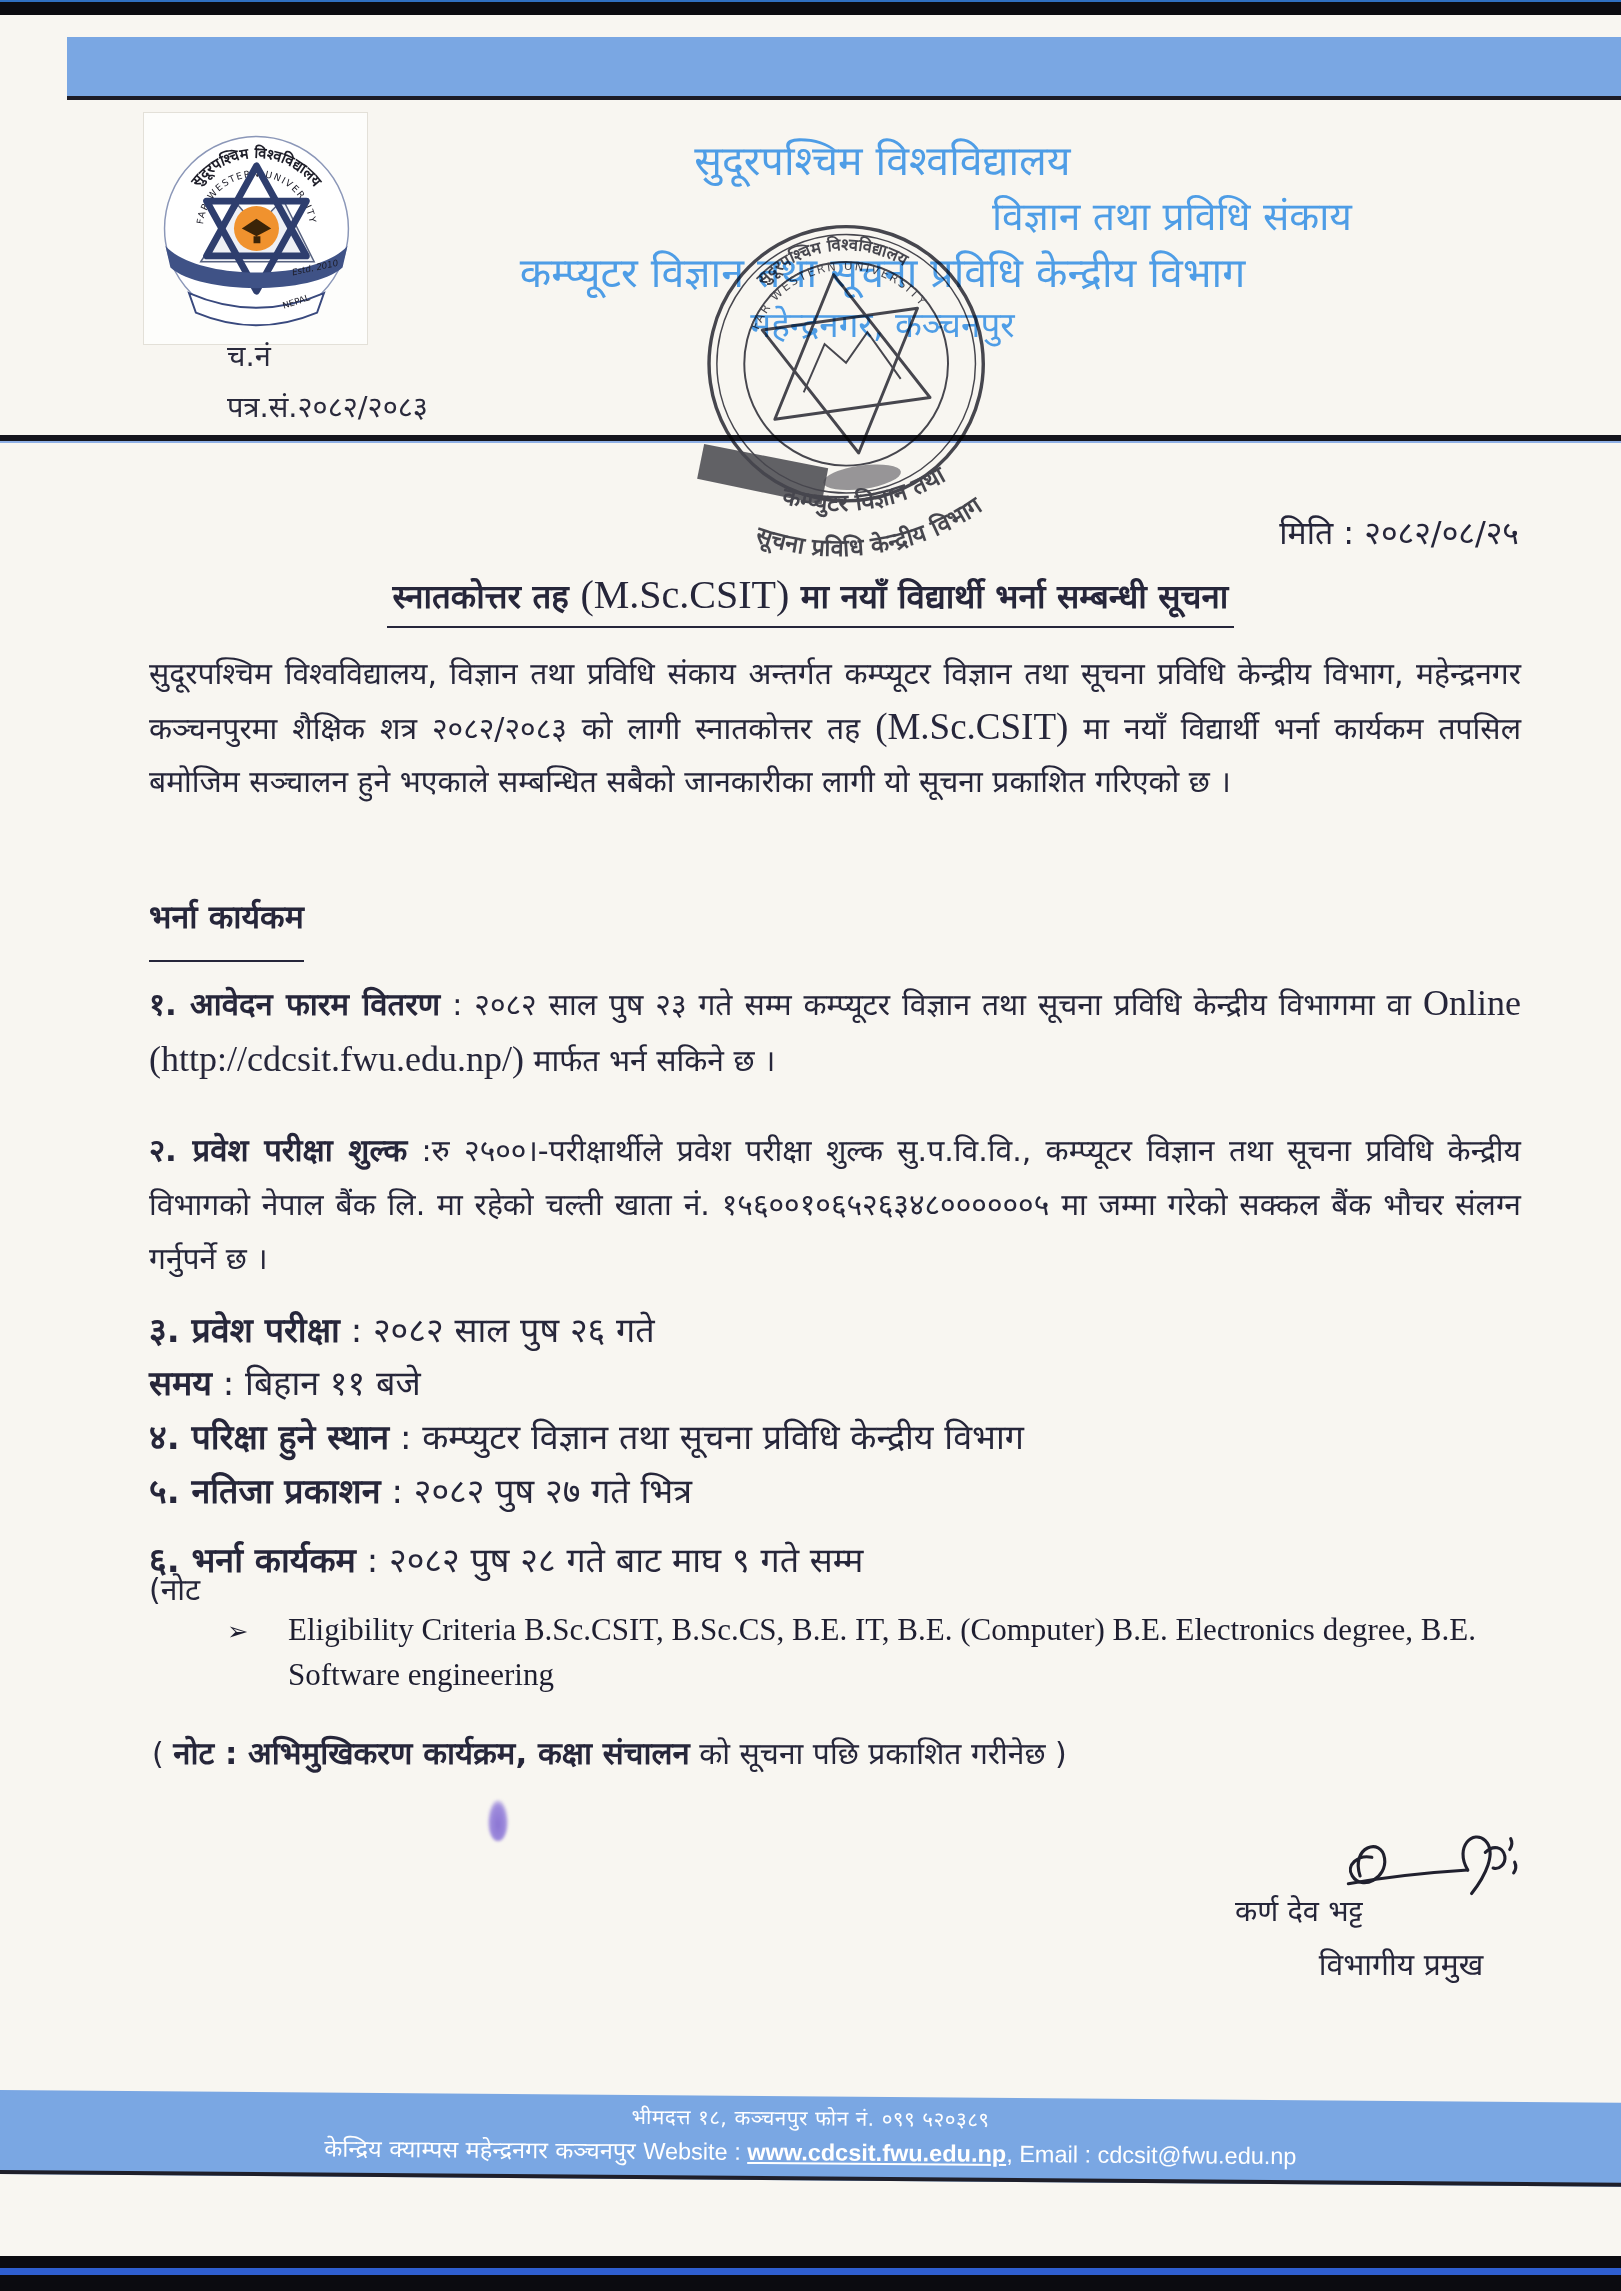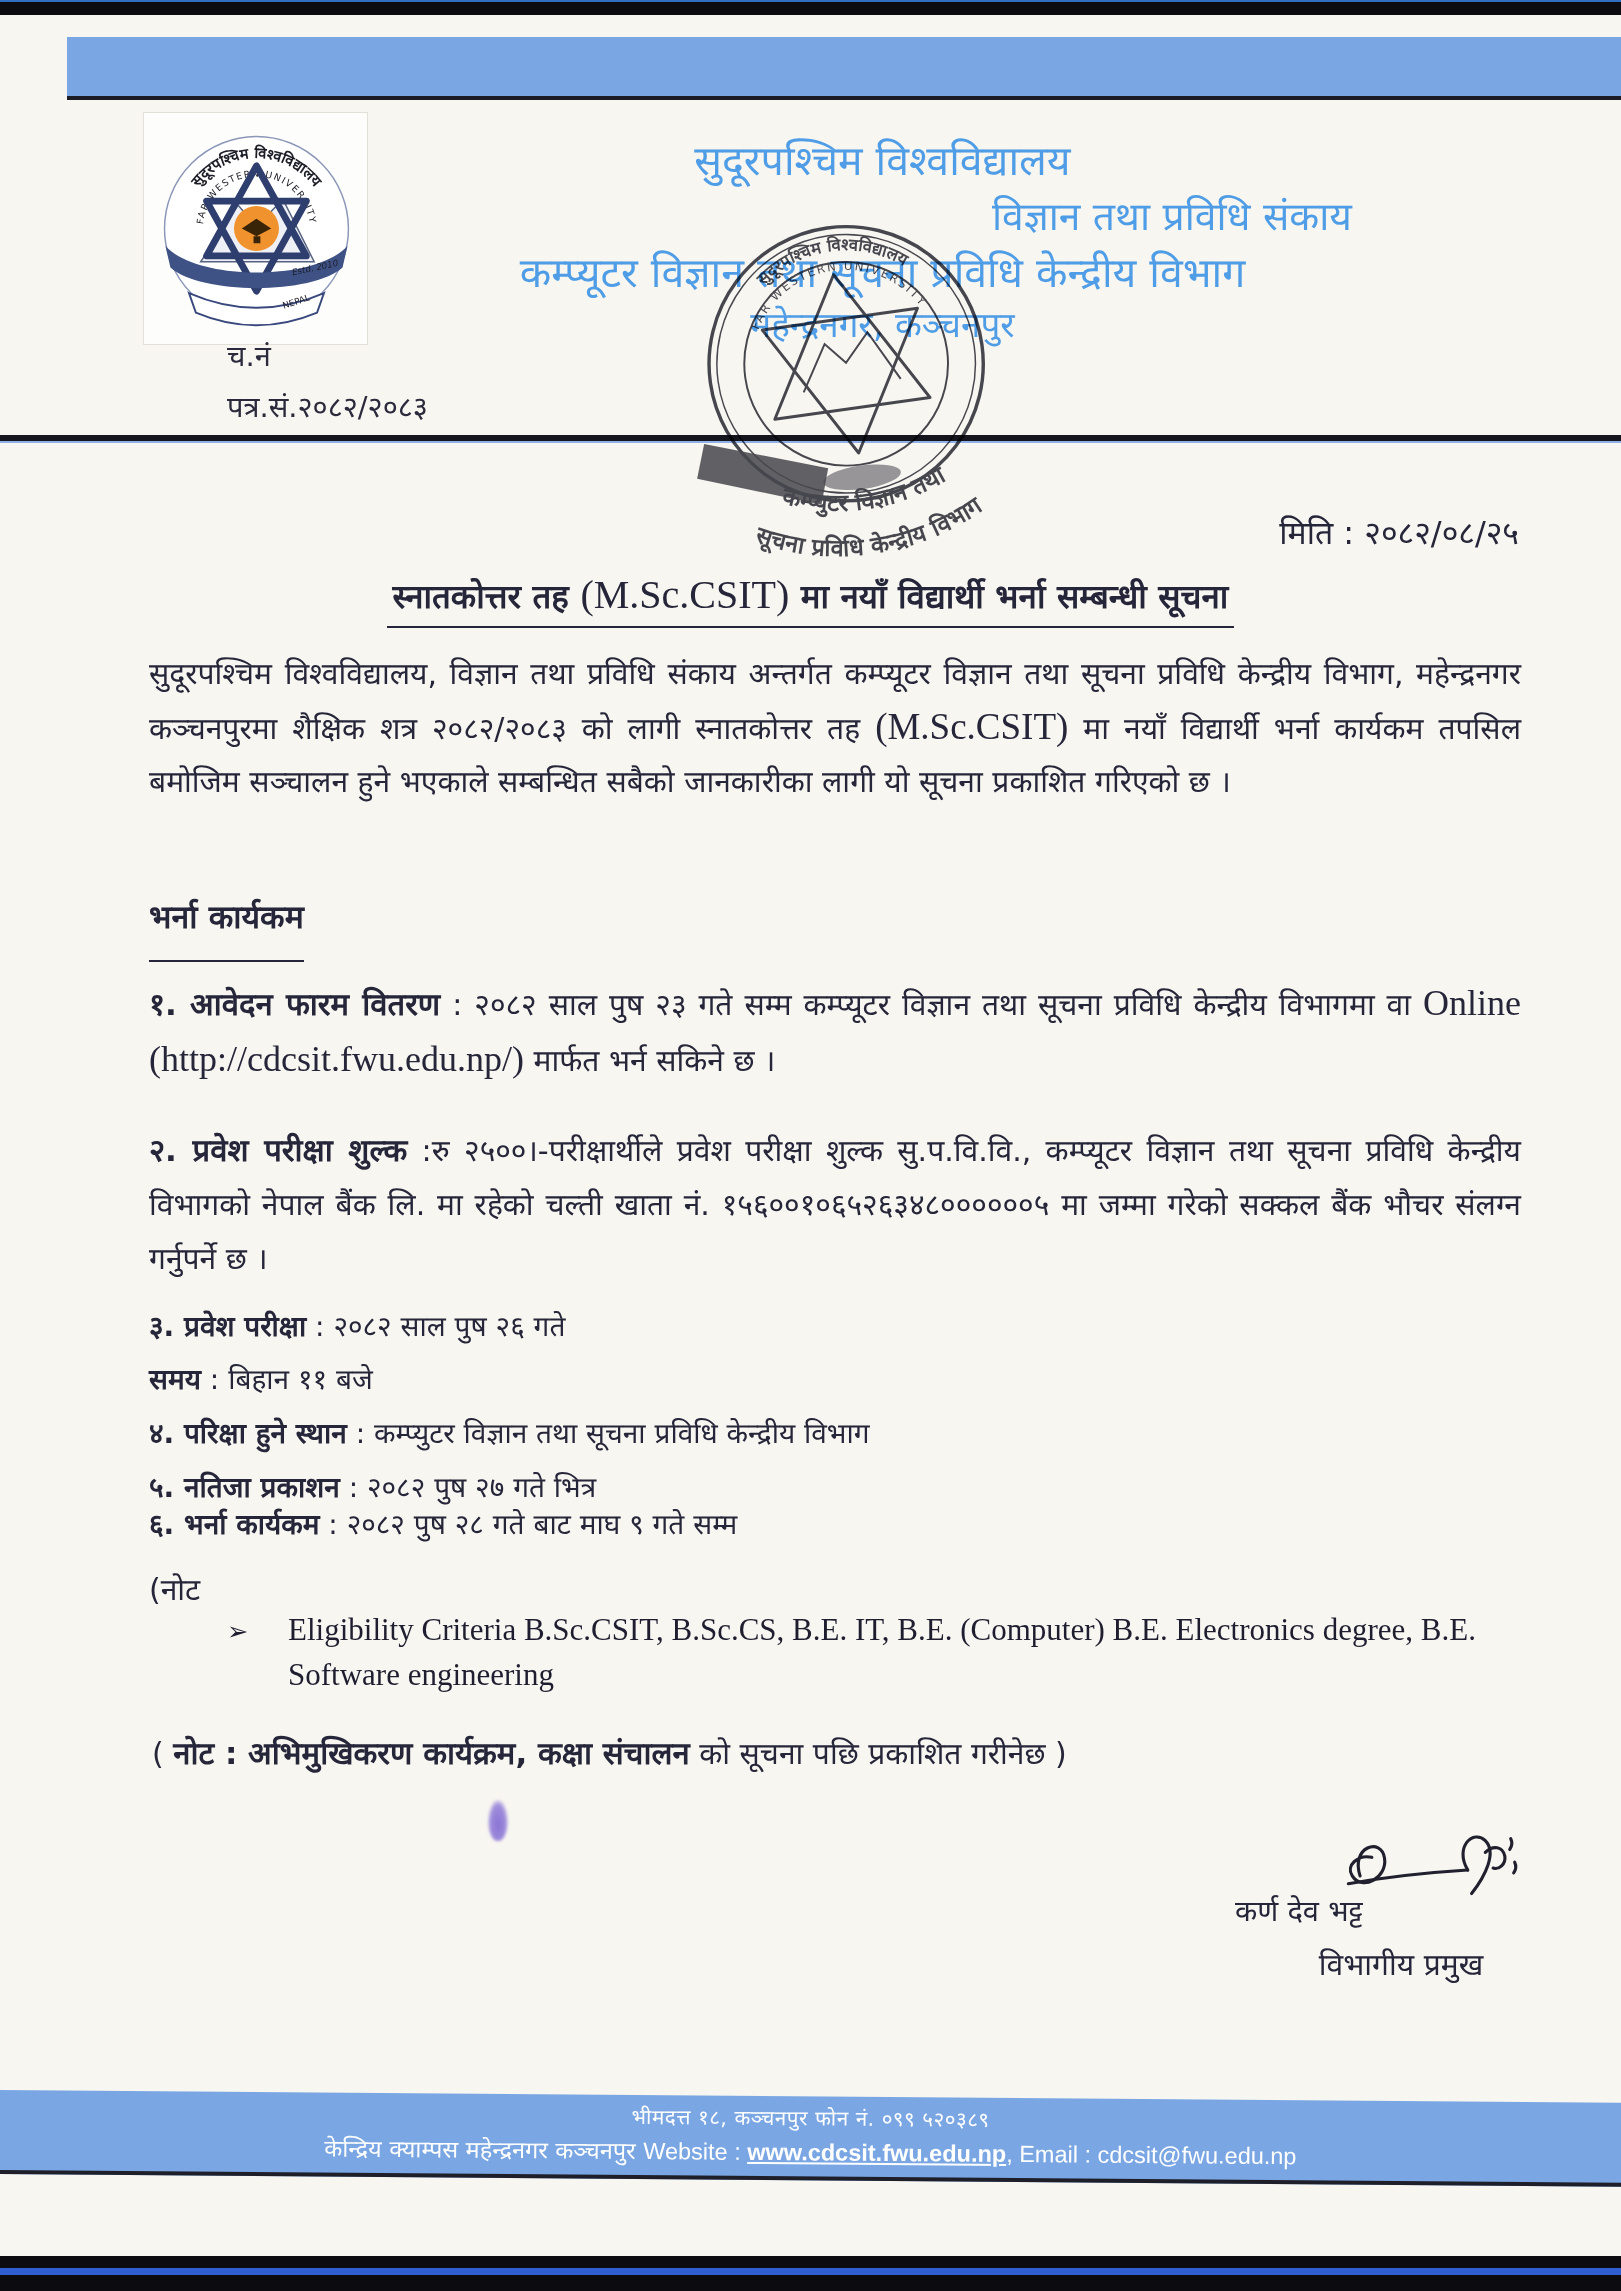--- a/index.html
+++ b/index.html
@@ -35,22 +35,22 @@
   
   .para{left:149px;width:1372px;font-size:30px;line-height:53px;text-align:justify;}
   .intro{top:647px;}
   .intro .latin-serif{font-size:37px;}
   .sec-head{left:149px;top:894px;font-size:32px;font-weight:bold;}
   .sec-head span{display:inline-block;border-bottom:2.9px solid #26263a;padding-bottom:23px;}
   .item{left:149px;width:1372px;font-size:30px;line-height:54px;text-align:justify;}
   .item b{font-size:31px;}
   .it1{top:976px;}
   .it2{top:1123px;}
-  .line-item{left:149px;width:1402px;font-size:28px;white-space:nowrap;text-align:left;}
-  .li3{top:1306px;} .li3b{top:1359px;} .li4{top:1413px;} .li5{top:1467px;} .li6{top:1504px;}
+  .line-item{left:149px;width:1402px;font-size:34px;white-space:nowrap;text-align:left;}
+  .li3{top:1306px;} .li3b{top:1359px;} .li4{top:1413px;} .li5{top:1467px;} .li6{top:1536px;}
   .note-open{left:149px;top:1568px;font-size:30px;}
   .bullet-row{left:227px;top:1607px;width:1274px;font-family:"Liberation Serif","DejaVu Serif",serif;font-size:31px;line-height:45px;color:#1e1e30;}
   .bullet-arrow{position:absolute;left:0;top:2px;font-size:25.5px;font-family:"DejaVu Sans",sans-serif;}
   .bullet-text{display:block;margin-left:61px;}
   .final-note{left:152px;top:1731px;width:1372px;font-size:30px;}
   .final-note b{font-size:31px;}
   
   .blot{left:488px;top:1800px;width:19.6px;height:41px;background:radial-gradient(ellipse at 50% 60%,#6f54cc 0%,#8a74d8 55%,rgba(138,116,216,0) 78%);filter:blur(1.5px);opacity:.8;border-radius:50%;}
   .sig-svg{left:1319px;top:1825px;width:225px;height:93px;}
   .sig-name{left:1235px;top:1890px;width:372px;text-align:left;font-size:29px;white-space:nowrap;}

